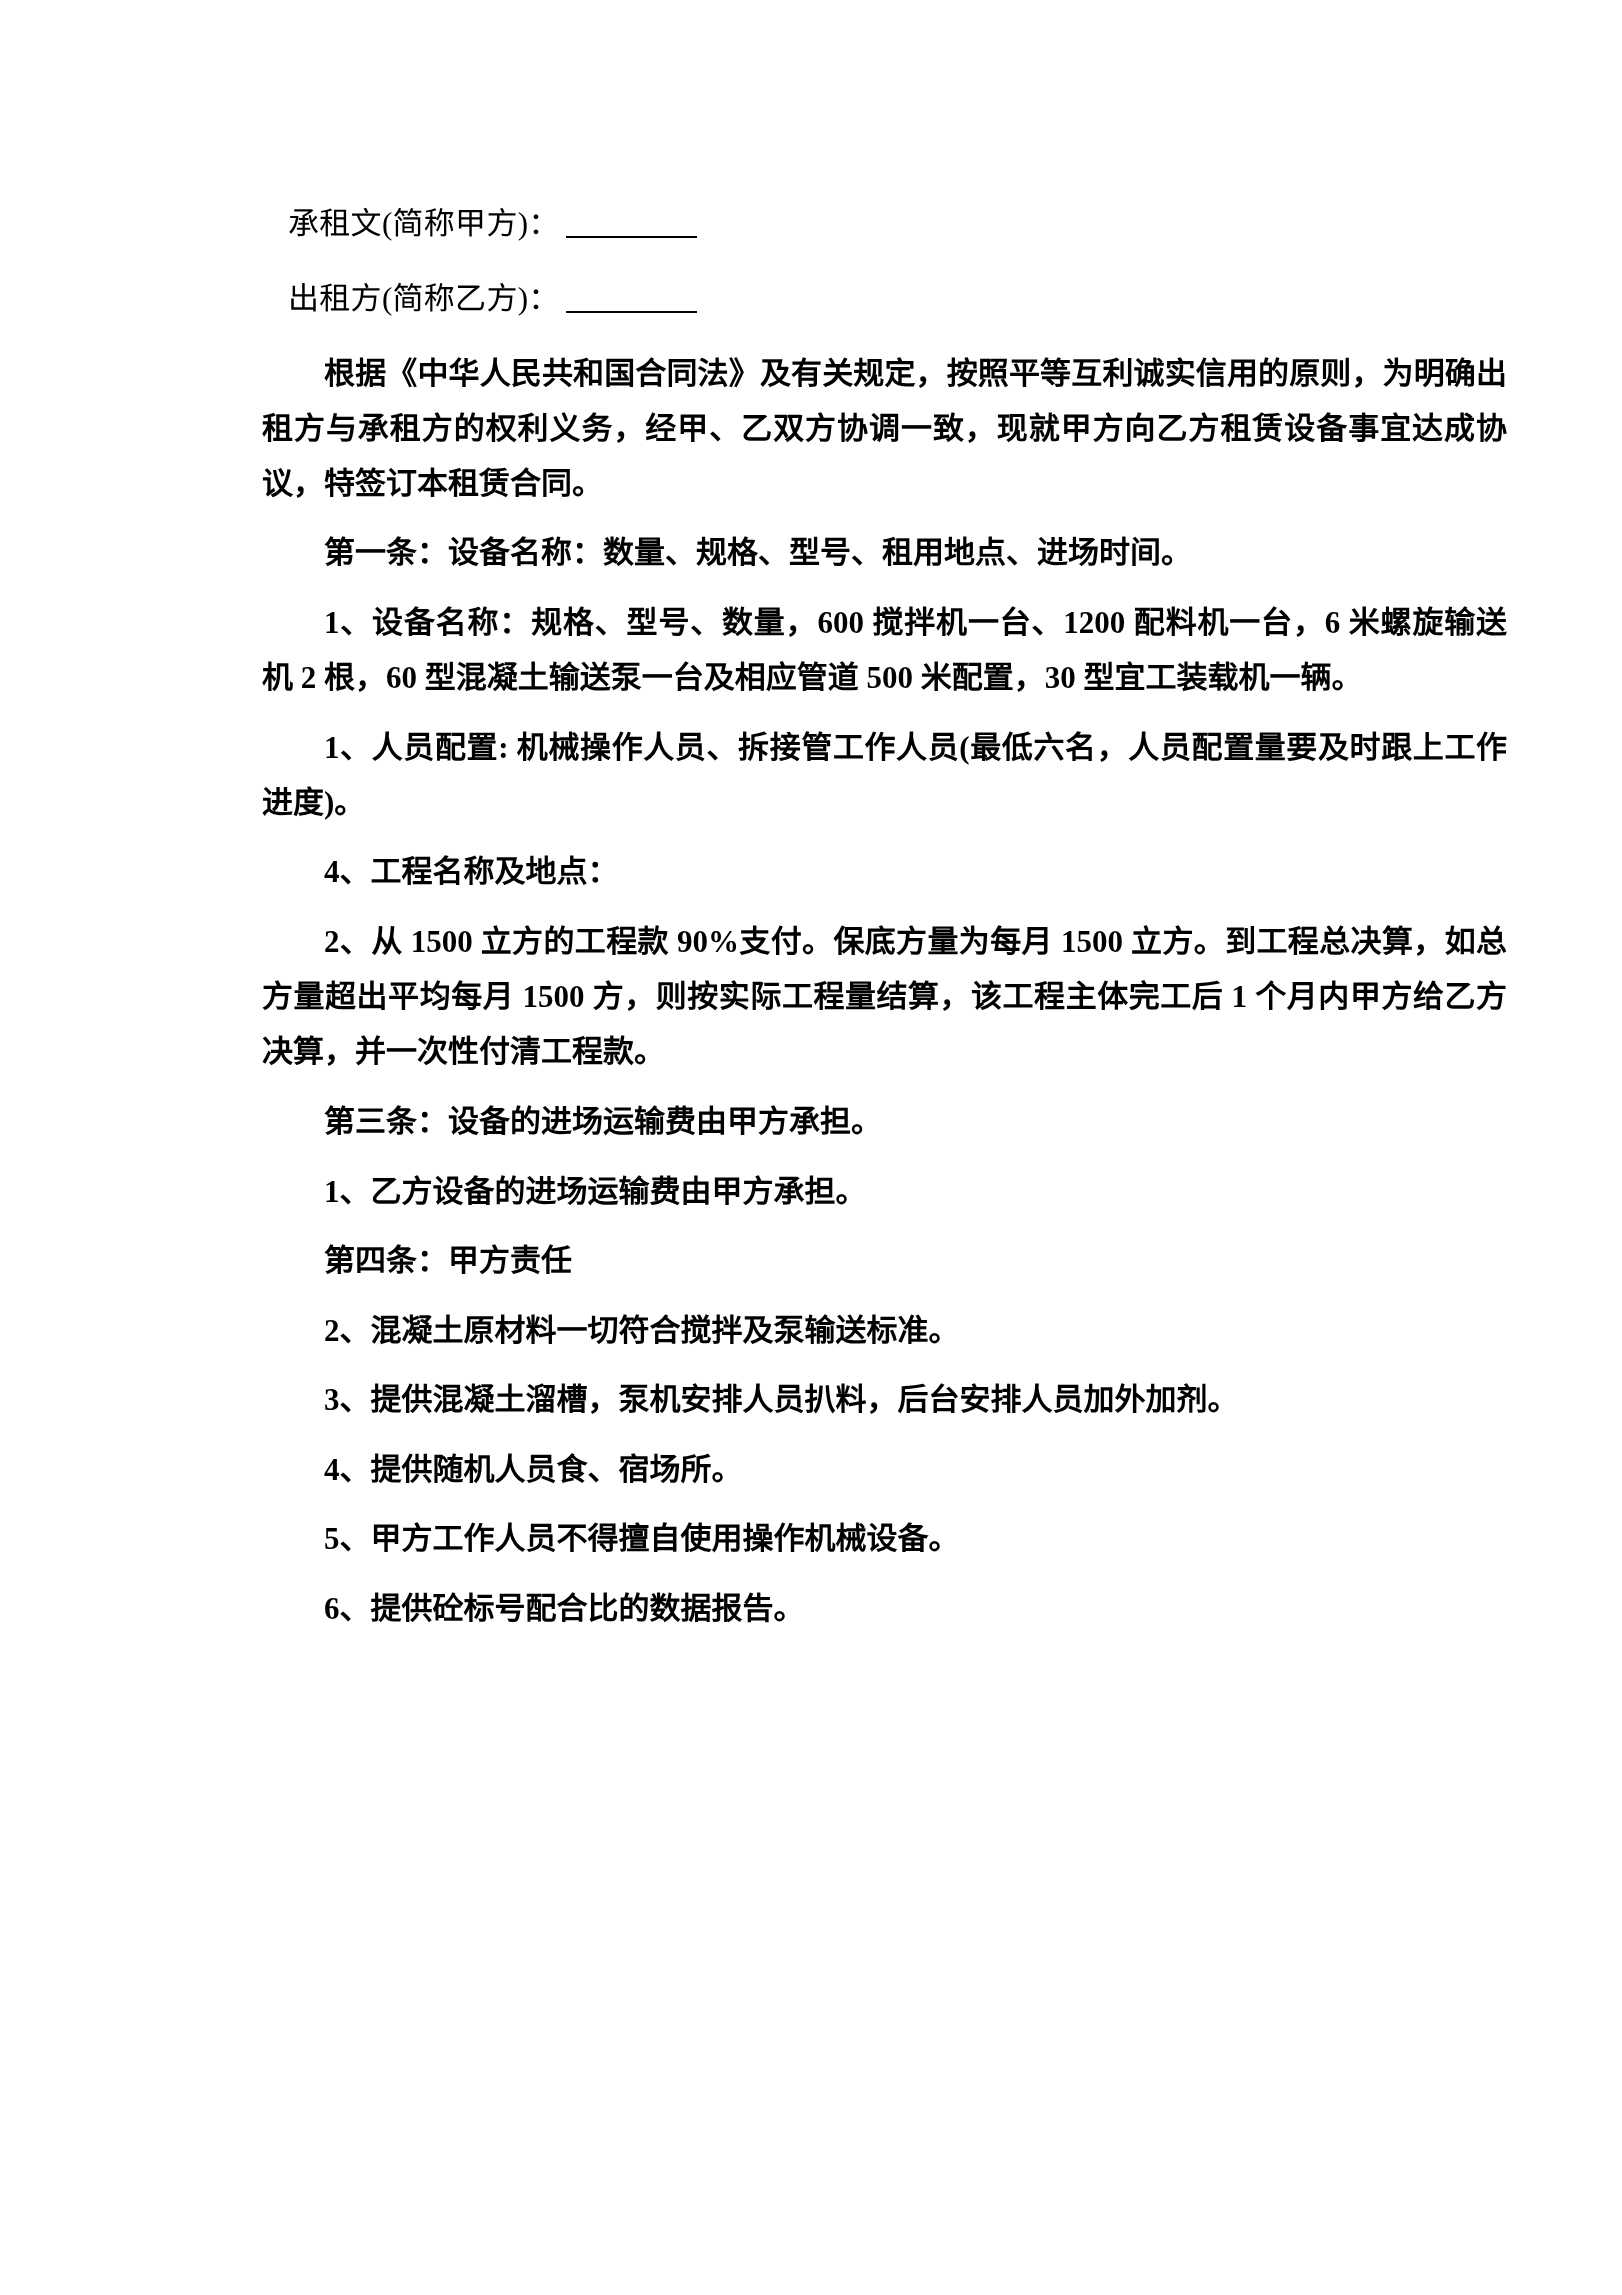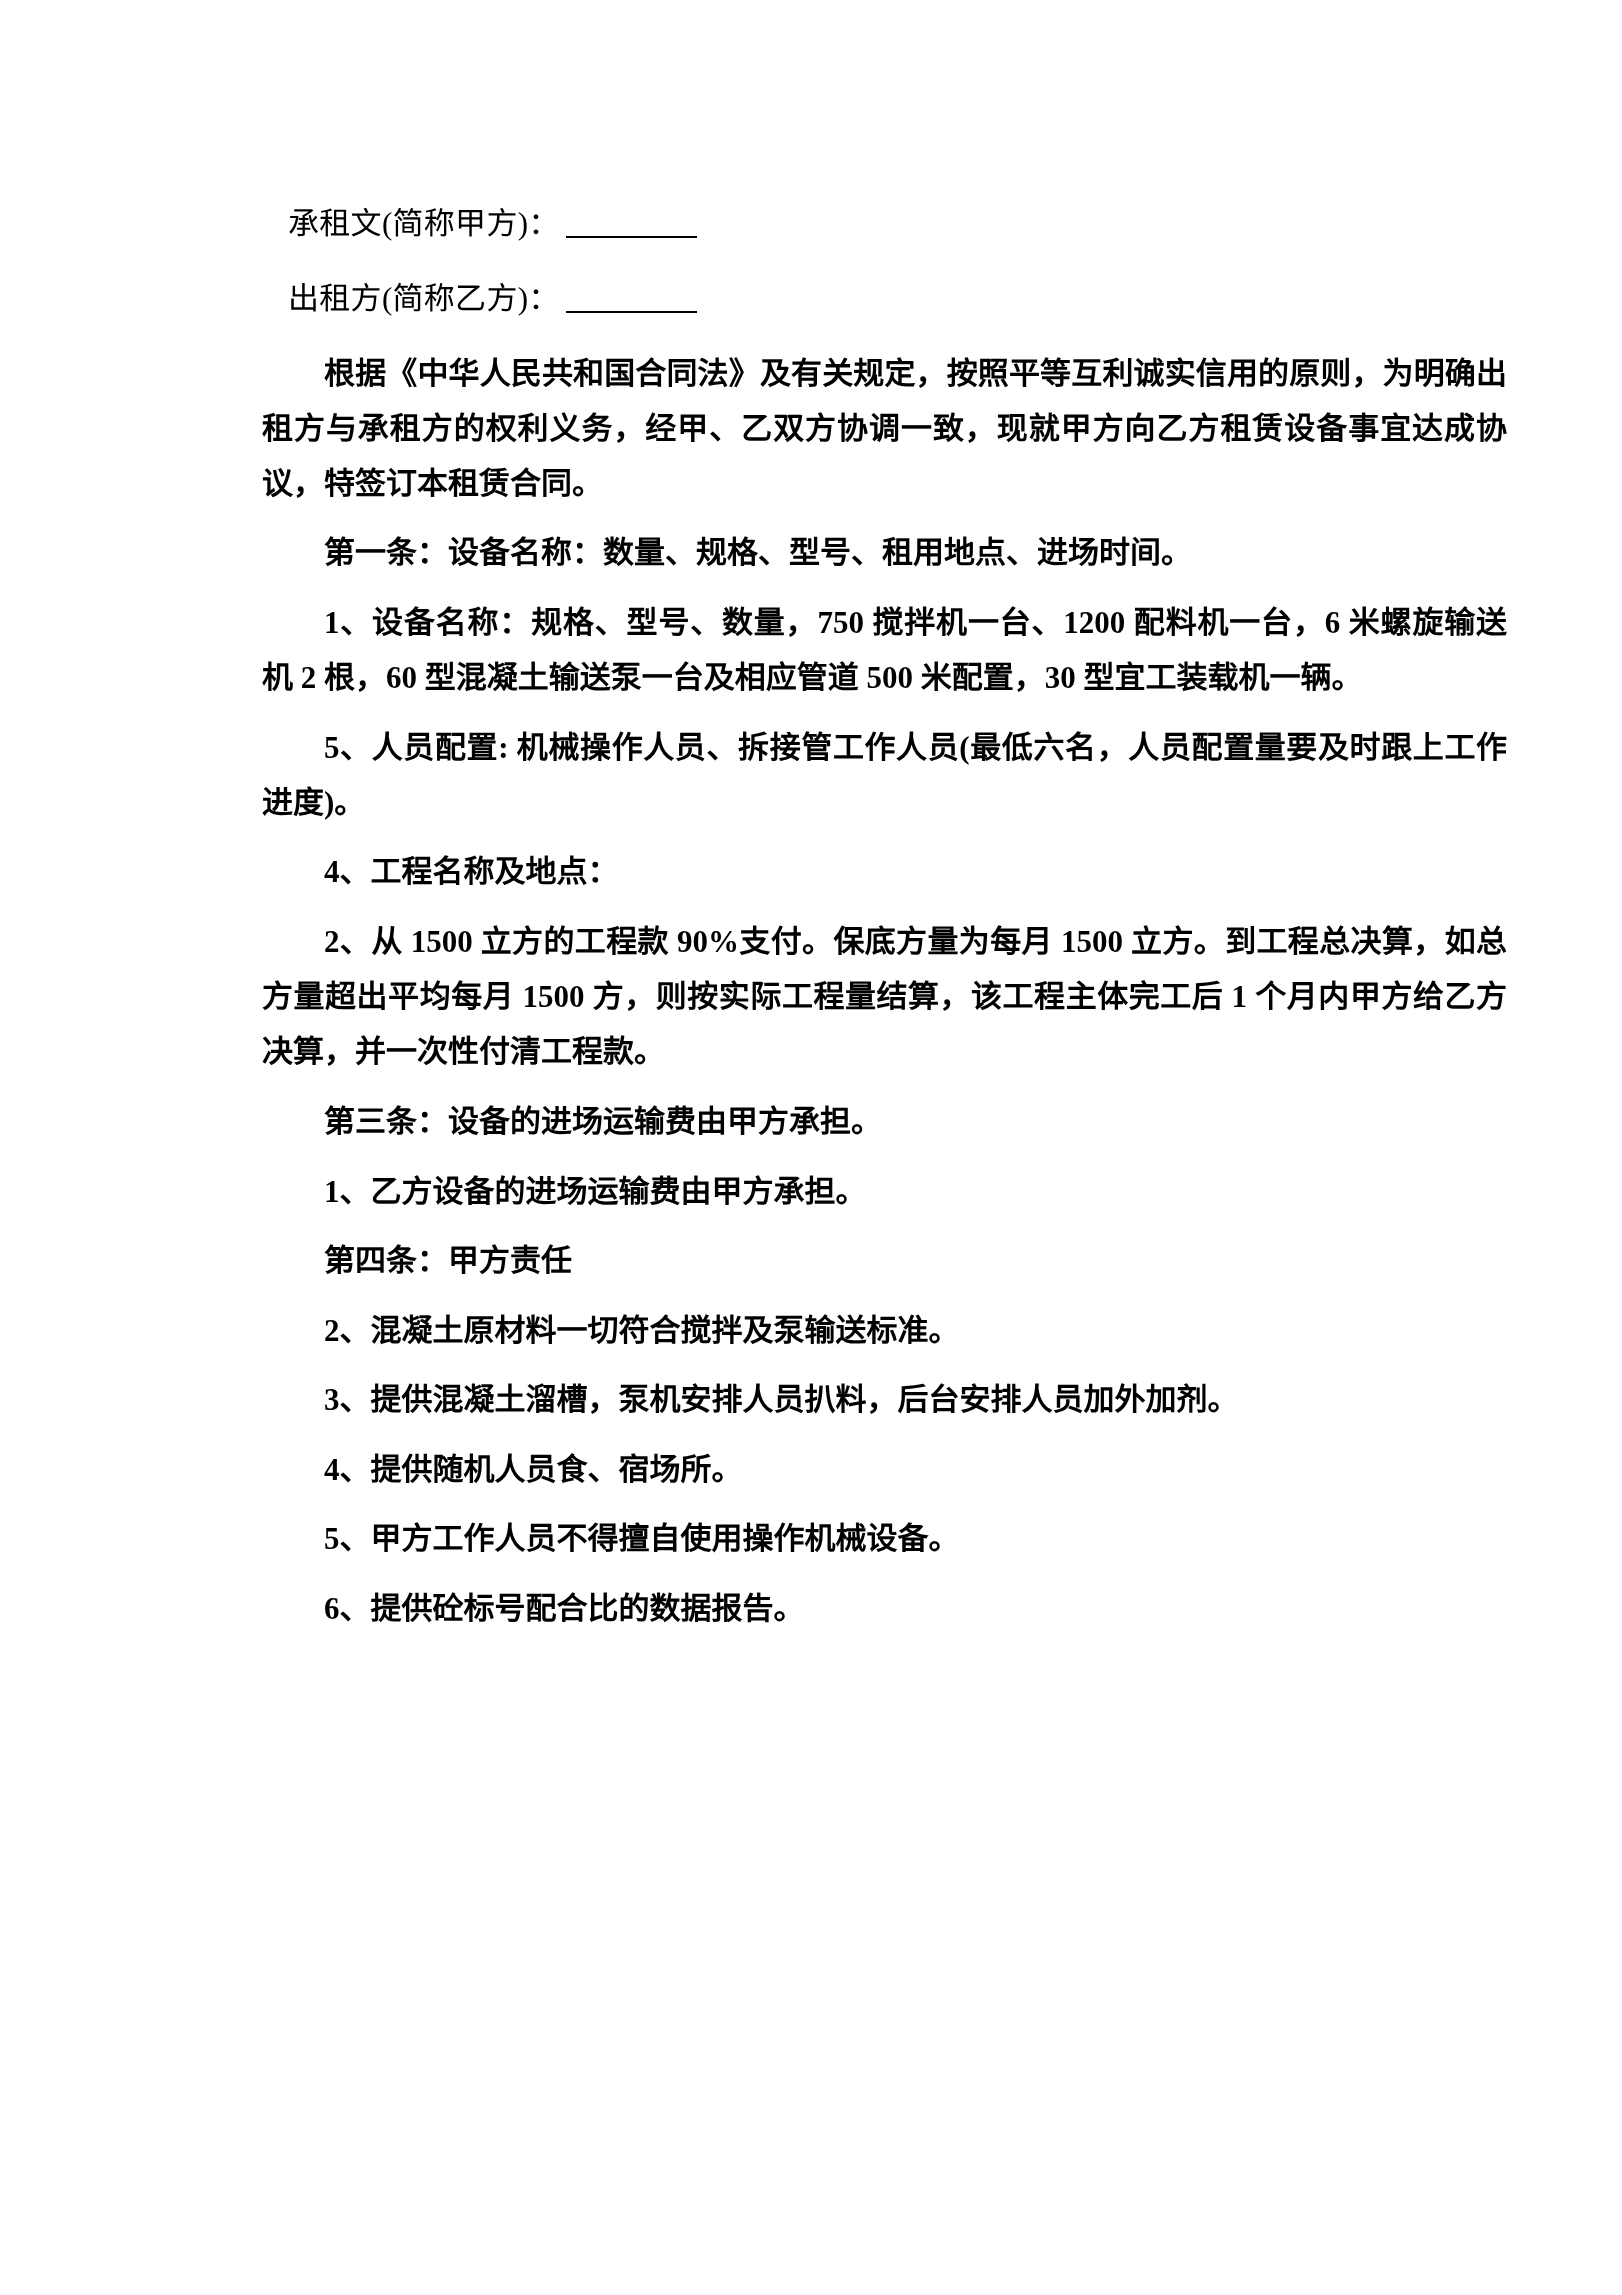--- a/index.html
+++ b/index.html
@@ -60,22 +60,22 @@
     <p class="party-line">
       <span class="party-label">承租文(简称甲方)：</span><span class="fill-blank"></span>
     </p>
 
     <p class="party-line">
       <span class="party-label">出租方(简称乙方)：</span><span class="fill-blank"></span>
     </p>
 
     <p class="para">根据《中华人民共和国合同法》及有关规定，按照平等互利诚实信用的原则，为明确出租方与承租方的权利义务，经甲、乙双方协调一致，现就甲方向乙方租赁设备事宜达成协议，特签订本租赁合同。</p>
     <p class="para">第一条：设备名称：数量、规格、型号、租用地点、进场时间。</p>
-    <p class="para">1、设备名称：规格、型号、数量，750 搅拌机一台、1200 配料机一台，6 米螺旋输送机 2 根，60 型混凝土输送泵一台及相应管道 500 米配置，30 型宜工装载机一辆。</p>
-    <p class="para">5、人员配置: 机械操作人员、拆接管工作人员(最低六名，人员配置量要及时跟上工作进度)。</p>
+    <p class="para">1、设备名称：规格、型号、数量，600 搅拌机一台、1200 配料机一台，6 米螺旋输送机 2 根，60 型混凝土输送泵一台及相应管道 500 米配置，30 型宜工装载机一辆。</p>
+    <p class="para">1、人员配置: 机械操作人员、拆接管工作人员(最低六名，人员配置量要及时跟上工作进度)。</p>
     <p class="para">4、工程名称及地点：</p>
     <p class="para">2、从 1500 立方的工程款 90%支付。保底方量为每月 1500 立方。到工程总决算，如总方量超出平均每月 1500 方，则按实际工程量结算，该工程主体完工后 1 个月内甲方给乙方决算，并一次性付清工程款。</p>
     <p class="para">第三条：设备的进场运输费由甲方承担。</p>
     <p class="para">1、乙方设备的进场运输费由甲方承担。</p>
     <p class="para">第四条：甲方责任</p>
     <p class="para">2、混凝土原材料一切符合搅拌及泵输送标准。</p>
     <p class="para">3、提供混凝土溜槽，泵机安排人员扒料，后台安排人员加外加剂。</p>
     <p class="para">4、提供随机人员食、宿场所。</p>
     <p class="para">5、甲方工作人员不得擅自使用操作机械设备。</p>
     <p class="para">6、提供砼标号配合比的数据报告。</p>

